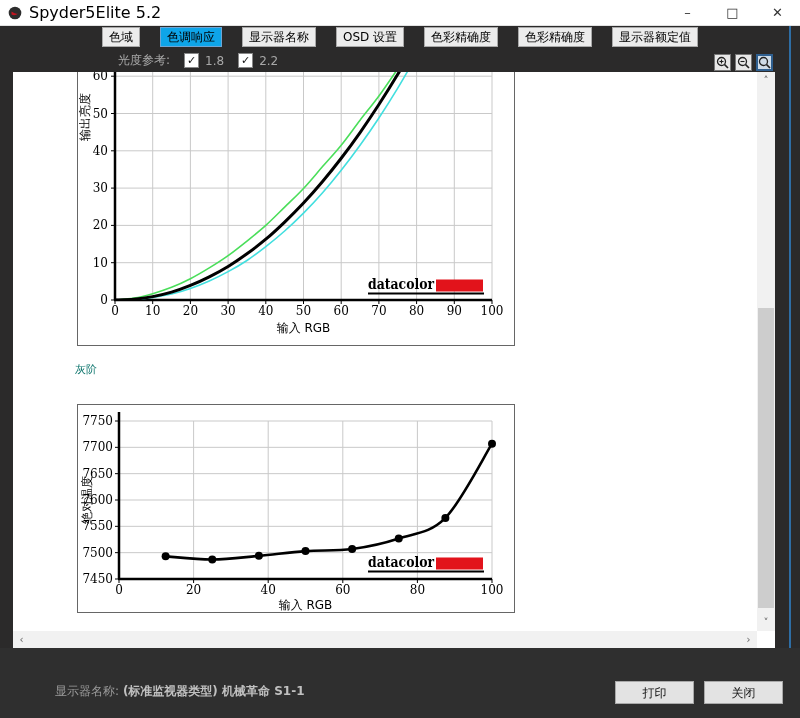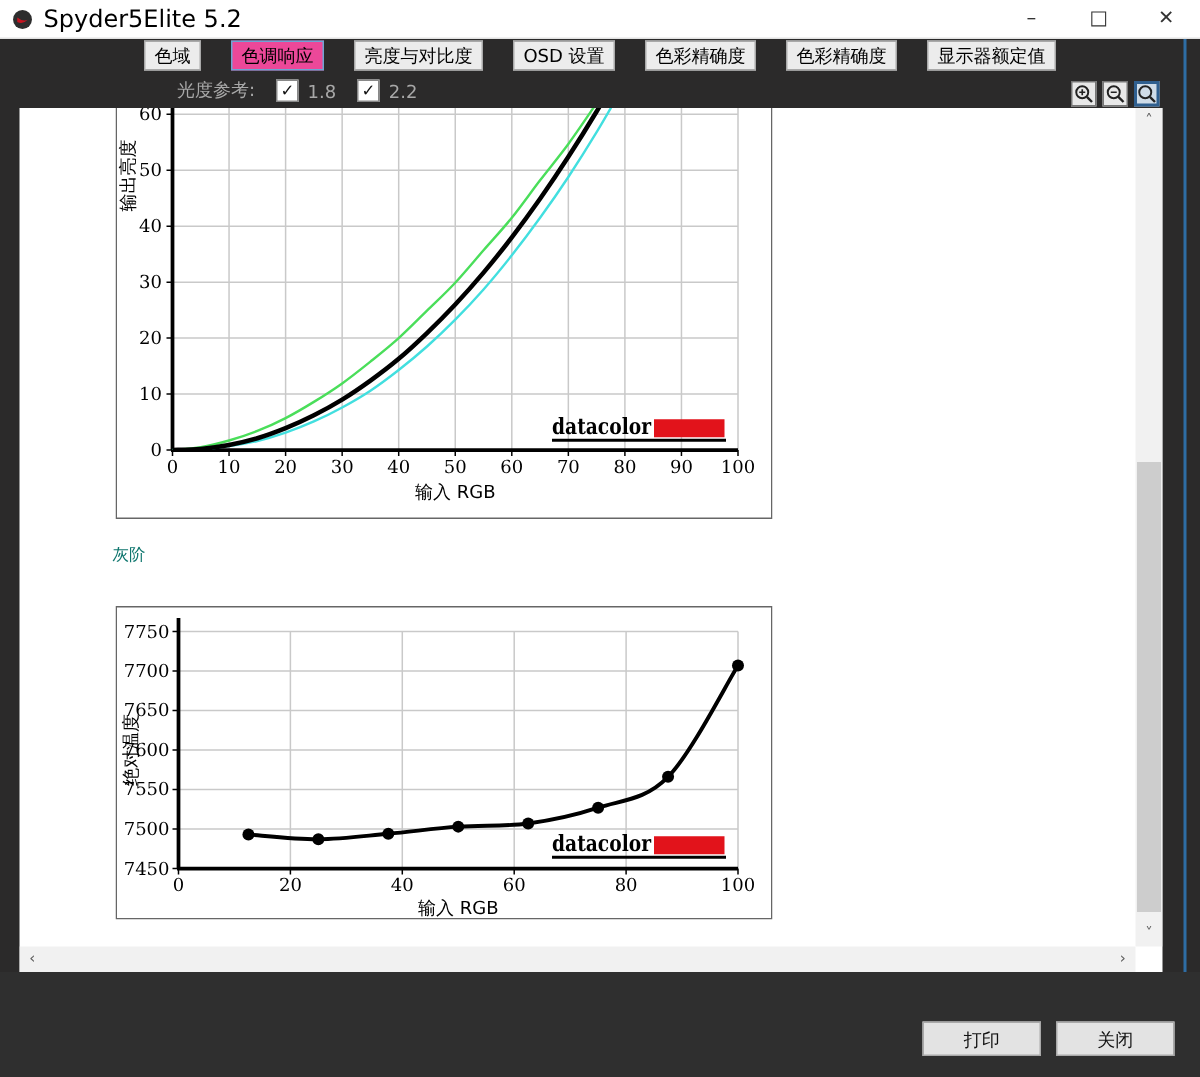--- a/index.html
+++ b/index.html
@@ -11,21 +11,21 @@
   .app-icon{width:14px;height:14px;margin-left:8px;}
   .title-text{margin-left:7px;font-size:16px;color:#000;}
   .win-controls{margin-left:auto;display:flex;height:100%;}
   .win-btn{width:45px;height:100%;display:flex;align-items:center;justify-content:center;
            font-size:13px;color:#333;cursor:default;}
   
   .header{position:absolute;top:26px;left:0;width:800px;height:46px;background:#2b2a2a;}
   .tabs{position:absolute;top:1px;left:0;width:100%;display:flex;justify-content:center;gap:20px;}
   .tab{background:#ececec;border:1px solid #a9a9a9;color:#000;font-size:12px;
        padding:1px 6px;height:16px;line-height:16px;white-space:nowrap;}
-  .tab.active{background:#ec4899;border-color:#6da5d4;}
+  .tab.active{background:#0ea5e9;border-color:#6da5d4;}
   .toolbar{position:absolute;top:26px;left:118px;display:flex;align-items:center;
            font-size:12px;color:#a8a8a8;}
   .cb-box{display:inline-block;width:13px;height:13px;background:#fff;border:1px solid #888;
           color:#111;font-size:11px;line-height:13px;text-align:center;margin:0 6px 0 14px;}
   .zoom-buttons{position:absolute;top:28px;right:27px;display:flex;gap:4px;}
   .zoom-btn{width:17px;height:17px;background:#e8e8e8;border:1px solid #777;box-sizing:border-box;
             display:flex;align-items:center;justify-content:center;padding:0;}
   .zoom-btn.active{border:2px solid #2f5f8f;background:#cfdce8;}
   .accent-line{position:absolute;top:26px;right:9px;width:2px;height:682px;background:#2e6da4;}
   
@@ -64,21 +64,21 @@
     <div class="win-btn">–</div>
     <div class="win-btn">□</div>
     <div class="win-btn">✕</div>
   </div>
 </div>
 
 <div class="header">
   <div class="tabs">
     <div class="tab">色域</div>
     <div class="tab active">色调响应</div>
-    <div class="tab">亮度与对比度</div>
+    <div class="tab">显示器名称</div>
     <div class="tab">OSD 设置</div>
     <div class="tab">色彩精确度</div>
     <div class="tab">色彩精确度</div>
     <div class="tab">显示器额定值</div>
   </div>
   <div class="toolbar">
     <span>光度参考:</span>
     <span class="cb-box">✓</span>
     <span>1.8</span>
     <span class="cb-box">✓</span>
@@ -252,17 +252,21 @@
     <div class="vthumb"></div>
     <div class="scroll-arrow" style="bottom:0;">˅</div>
   </div>
   <div class="hscroll">
     <div class="scroll-arrow" style="left:0;">‹</div>
     <div class="scroll-arrow" style="left:auto;right:0;">›</div>
   </div>
 </div>
 
 <div class="footer">
+  <div class="status">
+    <span>显示器名称:</span>
+    <b>(标准监视器类型) 机械革命 S1-1</b>
+  </div>
   <div class="footer-buttons">
     <button class="f-btn">打印</button>
     <button class="f-btn">关闭</button>
   </div>
 </div>
 
 </body></html>

